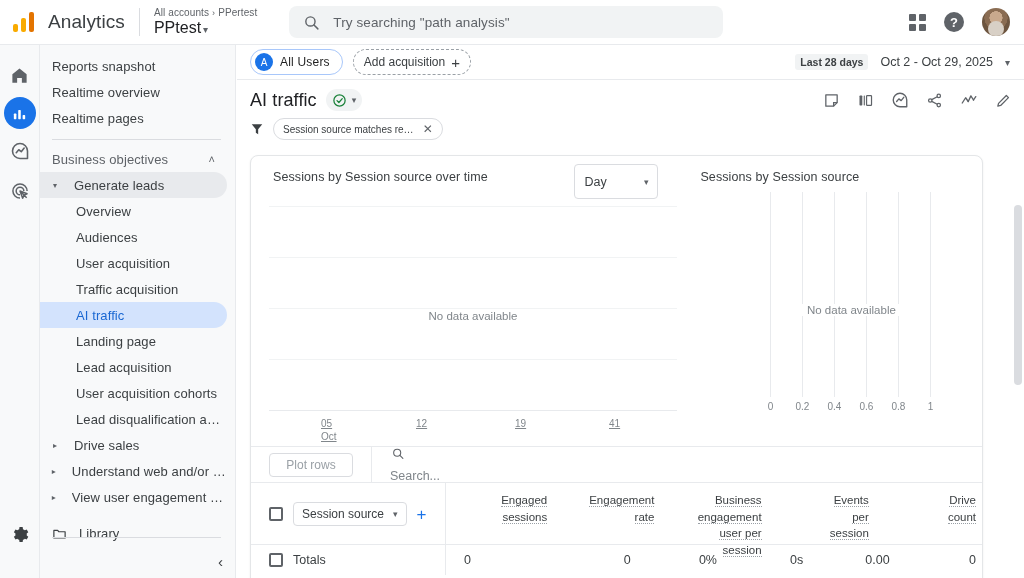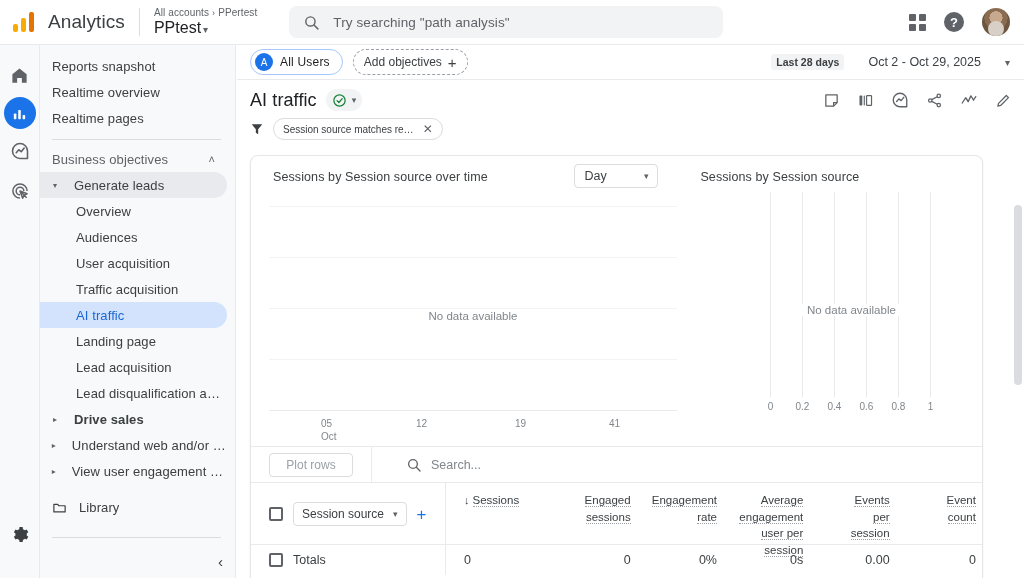--- a/index.html
+++ b/index.html
@@ -95,21 +95,21 @@
     border:1px solid #a8c7fa; border-radius: 13px; background:#fff;
   }
   .chip-users .av { width:18px;height:18px;border-radius:50%;background:#1a73e8;color:#fff;font-size:10px;
     display:flex;align-items:center;justify-content:center;font-weight:500;}
   .chip-users .tx { font-size:12px;color:#1f1f1f;letter-spacing:.2px; }
   .chip-add {
     margin-left: 10px; display:flex;align-items:center;gap:6px;height:26px;padding:0 10px;
     border:1px dashed #9aa0a6;border-radius:13px;background:#fff;font-size:12px;color:#3c4043;
   }
   .chip-add .plus { font-size: 15px; color:#3c4043; line-height:1; }
-  .daterange { position:absolute; right: 14px; display:flex; align-items:center; gap:24px;text-align:right; }
+  .daterange { position:absolute; right: 14px; display:flex; align-items:center; gap:12px;text-align:right; }
   .daterange .tag { background:#f1f3f4; color:#3c4043; font-size:10.5px; font-weight:600; padding:2px 5px; border-radius:3px; }
   .daterange .rng { font-size:12.5px; color:#3c4043; }
   .daterange .cv { font-size:10px; color:#5f6368; }
   .ctrl-sep { height:1px; background:#e8eaed; margin: 0; }
 
   .titlebar { height: 34px; display:flex; align-items:center; padding: 6px 14px 0 13px; position:relative; }
   .titlebar .ttl { font-size: 18px; color: #202124; letter-spacing:.1px; }
   .titlebar .badge {
     margin-left: 9px; display:flex; align-items:center; gap:5px; height:22px; padding:0 6px;
     background:#f1f3f4; border-radius:11px;
@@ -130,51 +130,51 @@
     position:absolute; left:13px; top:110px; width: 733px; height: 470px;
     background:#fff; border:1px solid #e4e6e8; border-radius: 8px;
     box-shadow: 0 1px 2px rgba(60,64,67,.10);
     overflow:hidden;
   }
   .charts { display:flex; height: 290px; }
   .chartL { width: 432px; padding: 14px 0 0 22px; position:relative; }
   .chartR { width: 300px; padding: 14px 0 0 18px; position:relative; }
   .chart-title { font-size: 12.5px; color:#3c4043; letter-spacing:.1px; }
   .gran {
-    position:absolute; right: 24px; top: 8px; width: 84px; height: 24px;
+    position:absolute; right: 24px; top: 8px; width: 84px; height: 35px;
     border:1px solid #dadce0; border-radius:4px; display:flex; align-items:center;
     justify-content:space-between; padding: 0 9px; font-size:12.5px; color:#3c4043;
   }
   .gran .cv { font-size:9px; color:#5f6368; }
 
   .plotL { position:absolute; left: 18px; top: 50px; width: 408px; height: 205px; }
   .plotL .gl { position:absolute; left:0; right:0; height:1px; background:#f1f3f4; }
   .plotL .axis { position:absolute; left:0; right:0; bottom:0; height:1px; background:#e8eaed; }
   .plotL .nodata {
     position:absolute; left:0; right:0; top: 104px; text-align:center;
     font-size:11.5px; color:#80868b;
   }
   .plotL .nodata span { background:#fff; padding: 0 8px; }
   .xlabels { position:absolute; left:18px; top: 262px; width: 408px; height: 26px; }
-  .xlabels .t { position:absolute; font-size:10px; color:#80868b; line-height:1.25; text-align:left; }
+  .xlabels .t { position:absolute; font-size:10px; color:#80868b; line-height:1.25; text-align:left;text-decoration:underline; }
 
   .plotR { position:absolute; left: 88px; top: 36px; width: 162px; height: 205px; }
   .plotR .vl { position:absolute; top:0; bottom:0; width:1px; background:#e8eaed; }
   .plotR .nodata { position:absolute; left:-30px; right:-30px; top:112px; text-align:center; font-size:11.5px; color:#80868b; }
   .plotR .nodata span { background:#fff; padding: 0 6px; }
   .ylabelsR { position:absolute; left: 88px; top: 245px; width: 162px; height: 16px; }
   .ylabelsR .t { position:absolute; font-size:10px; color:#80868b; transform: translateX(-50%); }
 
   
   .tabletools { height: 36px; display:flex; align-items:center; border-top:1px solid #e8eaed; }
   .plotrows {
     margin-left: 18px; width: 84px; height: 24px; border:1px solid #dadce0; border-radius:4px;
     display:flex; align-items:center; justify-content:center; font-size:12px; color:#9aa0a6;
   }
-  .tsearch { margin-left: 18px; display:flex; align-items:center; gap:9px; border-left:1px solid #e8eaed; padding-left:34px; height:36px; }
+  .tsearch { margin-left: 18px; display:flex; align-items:flex-start; gap:9px; border-left:1px solid #e8eaed; padding-left:18px; height:36px;flex-direction:column; }
   .tsearch .ph { font-size:12.5px; color:#80868b; }
 
   .thead { display:flex; border-top:1px solid #e8eaed; height: 62px; }
   .th-dim {
     width: 195px; display:flex; align-items:center; gap:10px; padding-left:18px;
     border-right:1px solid #e8eaed; height:62px;
   }
   .cbox { width:14px;height:14px;border:2px solid #5f6368;border-radius:2px; }
   .dimsel {
     display:flex;align-items:center;gap:9px;height:24px;padding:0 8px;
@@ -315,26 +315,29 @@
     <div class="item lvl2 active">
       <span class="lbl">AI traffic</span>
     </div>
     <div class="item lvl2">
       <span class="lbl">Landing page</span>
     </div>
     <div class="item lvl2">
       <span class="lbl">Lead acquisition</span>
     </div>
     <div class="item lvl2">
+      <span class="lbl">User acquisition cohorts</span>
+    </div>
+    <div class="item lvl2">
       <span class="lbl">Lead disqualification and l…</span>
     </div>
 
     <div class="item expander">
       <span class="tri">▸</span>
-      <span class="lbl" style="margin-left:12px;font-weight:bold;">Drive sales</span>
+      <span class="lbl" style="margin-left:12px;">Drive sales</span>
     </div>
     <div class="item expander">
       <span class="tri">▸</span>
       <span class="lbl" style="margin-left:12px;">Understand web and/or app t…</span>
     </div>
     <div class="item expander">
       <span class="tri">▸</span>
       <span class="lbl" style="margin-left:12px;">View user engagement &amp; rete…</span>
     </div>
 
@@ -350,21 +353,21 @@
   </div>
 
   <div class="main">
 
     <div class="ctrlbar">
       <div class="chip-users">
         <span class="av">A</span>
         <span class="tx">All Users</span>
       </div>
       <div class="chip-add">
-        <span>Add objectives</span>
+        <span>Add acquisition</span>
         <span class="plus">+</span>
       </div>
       <div class="daterange">
         <span class="tag">Last 28 days</span>
         <span class="rng">Oct 2 - Oct 29, 2025</span>
         <span class="cv">▾</span>
       </div>
     </div>
     <div class="ctrl-sep"></div>
 
@@ -499,44 +502,41 @@
       <div class="thead">
         <div class="th-dim">
           <span class="cbox"></span>
           <span class="dimsel">
             <span>Session source</span>
             <span class="cv">▾</span>
           </span>
           <span class="addcol">+</span>
         </div>
         <div class="th-metrics">
-          <div class="th-m first">
-            <span class="sortarrow">↓</span><u>Sessions</u>
-          </div>
           <div class="th-m">
             <u>Engaged</u><br>
             <u>sessions</u>
           </div>
           <div class="th-m">
             <u>Engagement</u><br>
             <u>rate</u>
           </div>
           <div class="th-m">
-            <u>Average</u><br>
+            <u>Business</u><br>
             <u>engagement</u><br>
             <u>user per</u><br>
             <u>session</u>
           </div>
           <div class="th-m">
             <u>Events</u><br>
             <u>per</u><br>
             <u>session</u>
           </div>
           <div class="th-m">
-            <u>Event</u><br>
+            <u>Drive</u><br>
             <u>count</u>
           </div>
         </div>
       </div>
 
       <div class="trow">
         <div class="td-dim">
           <span class="cbox"></span>
           <span>Totals</span>
         </div>

